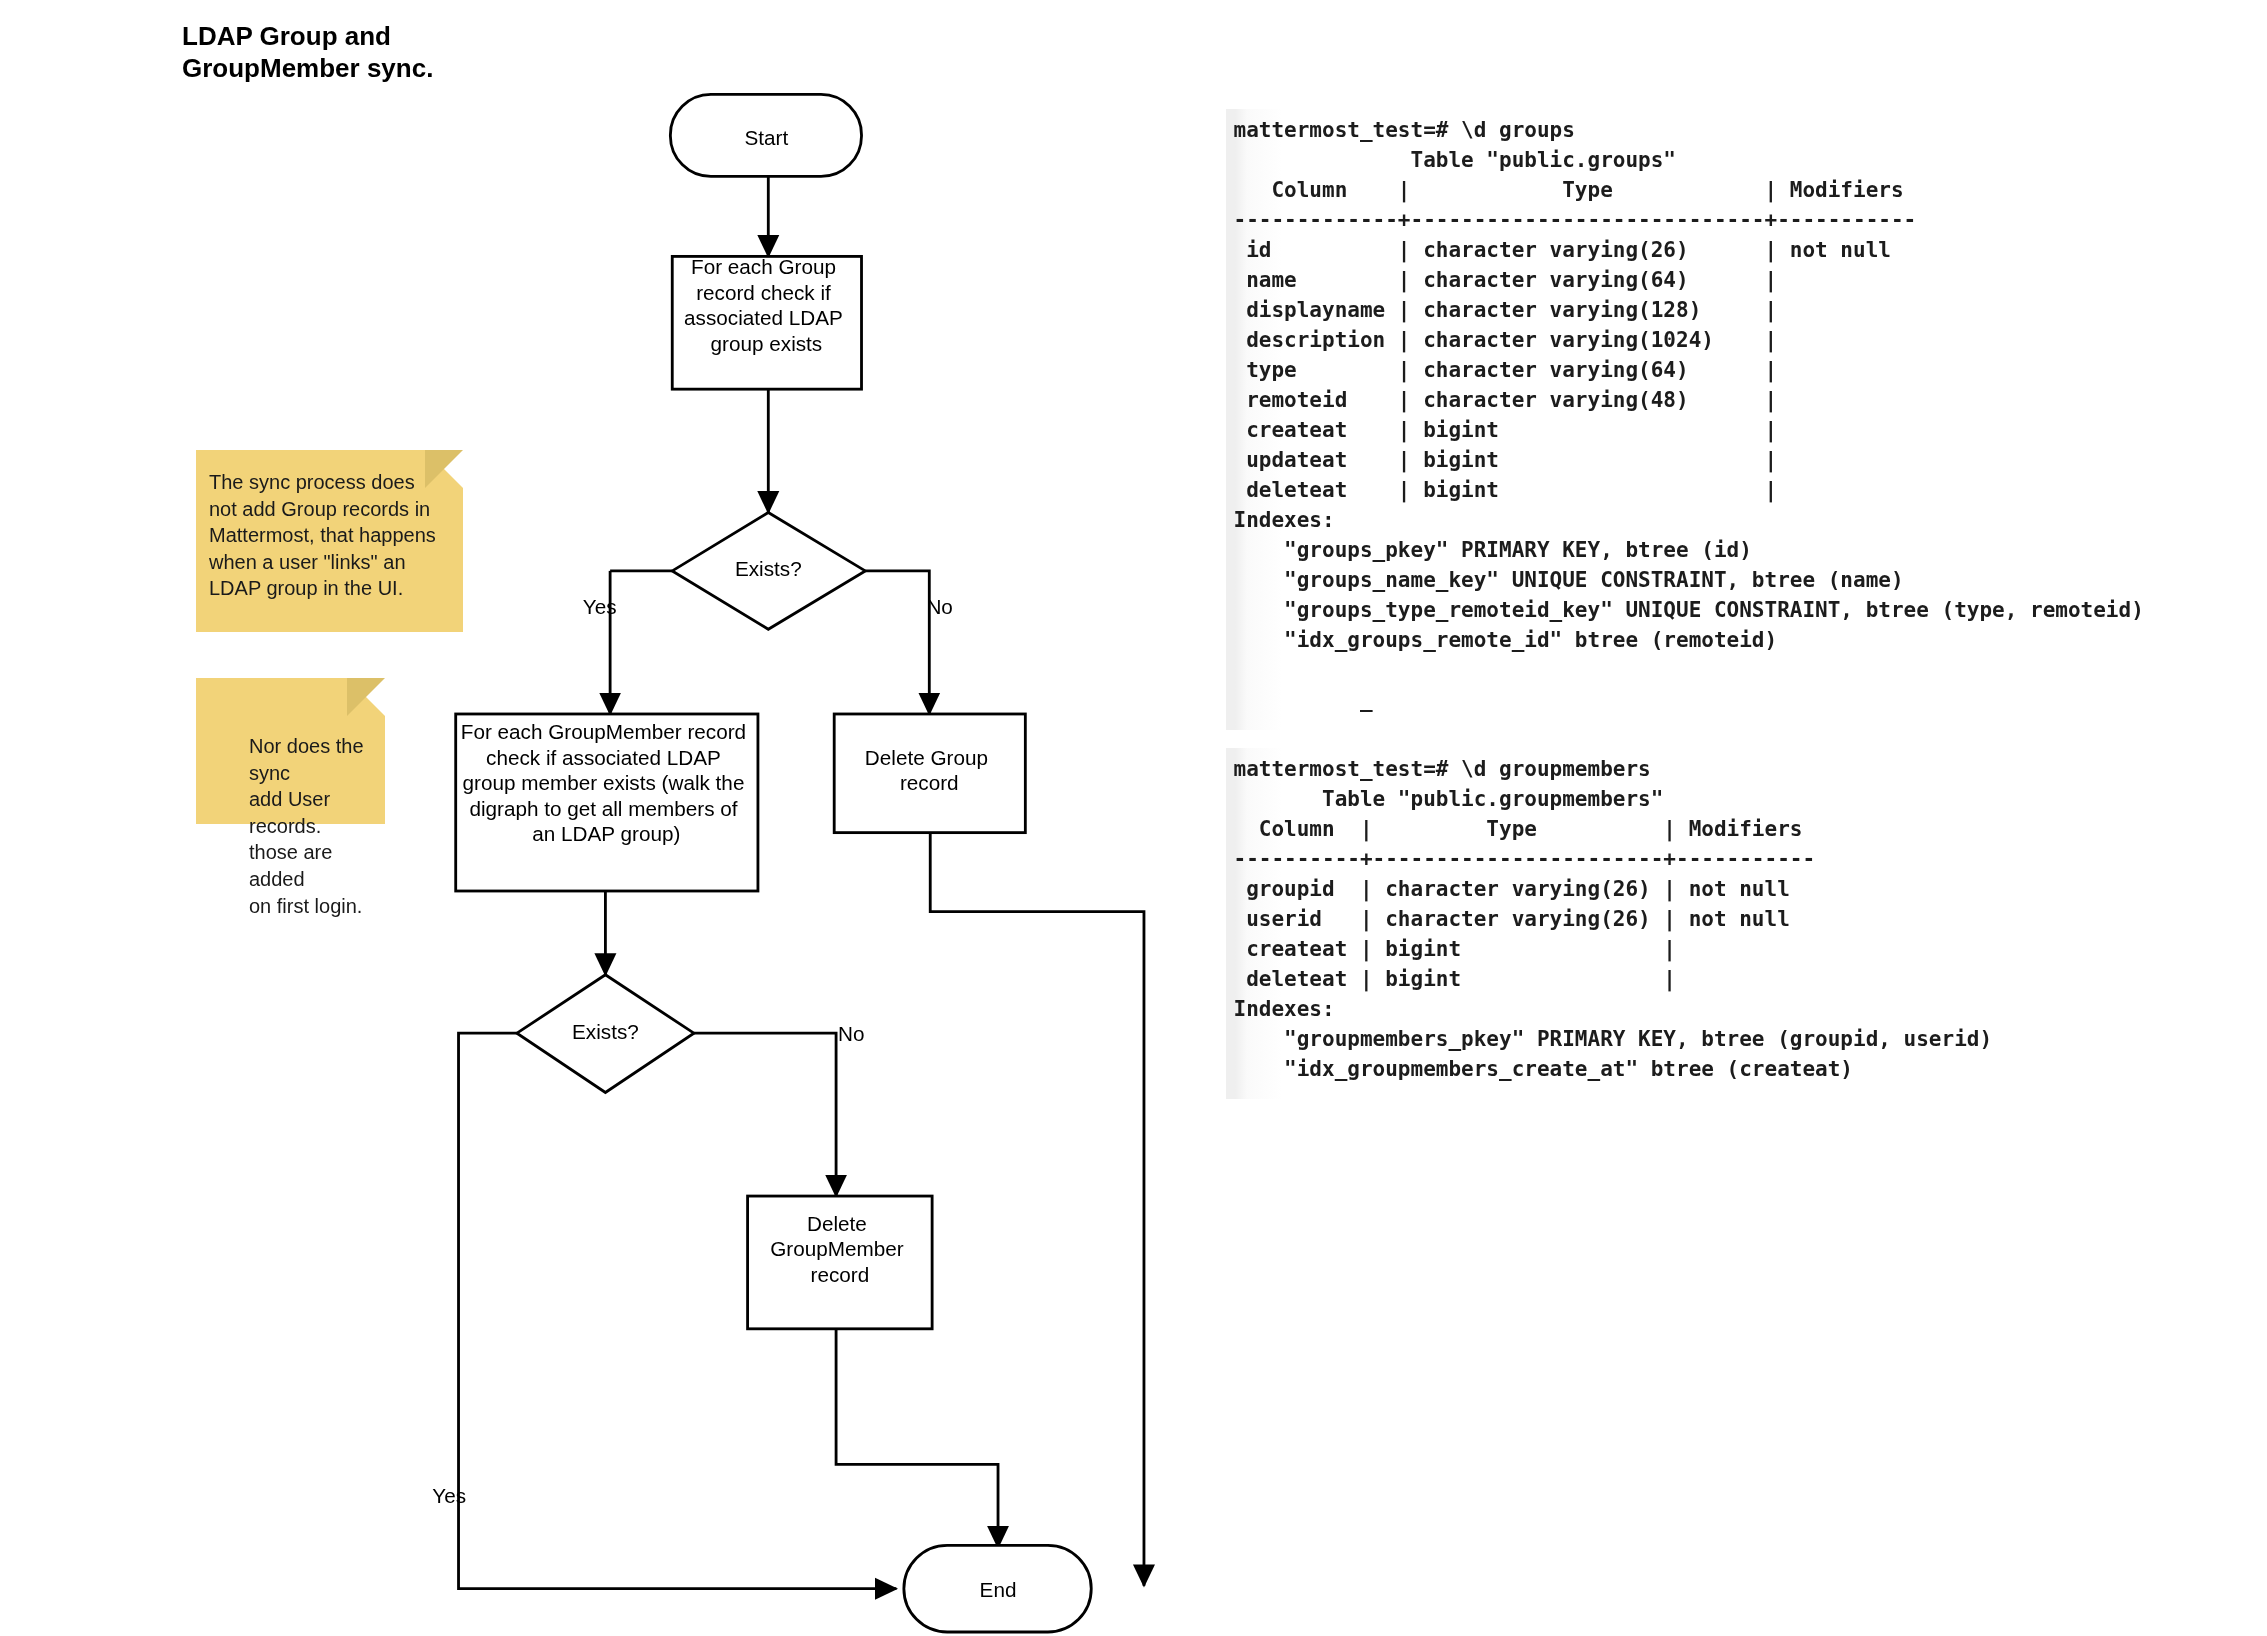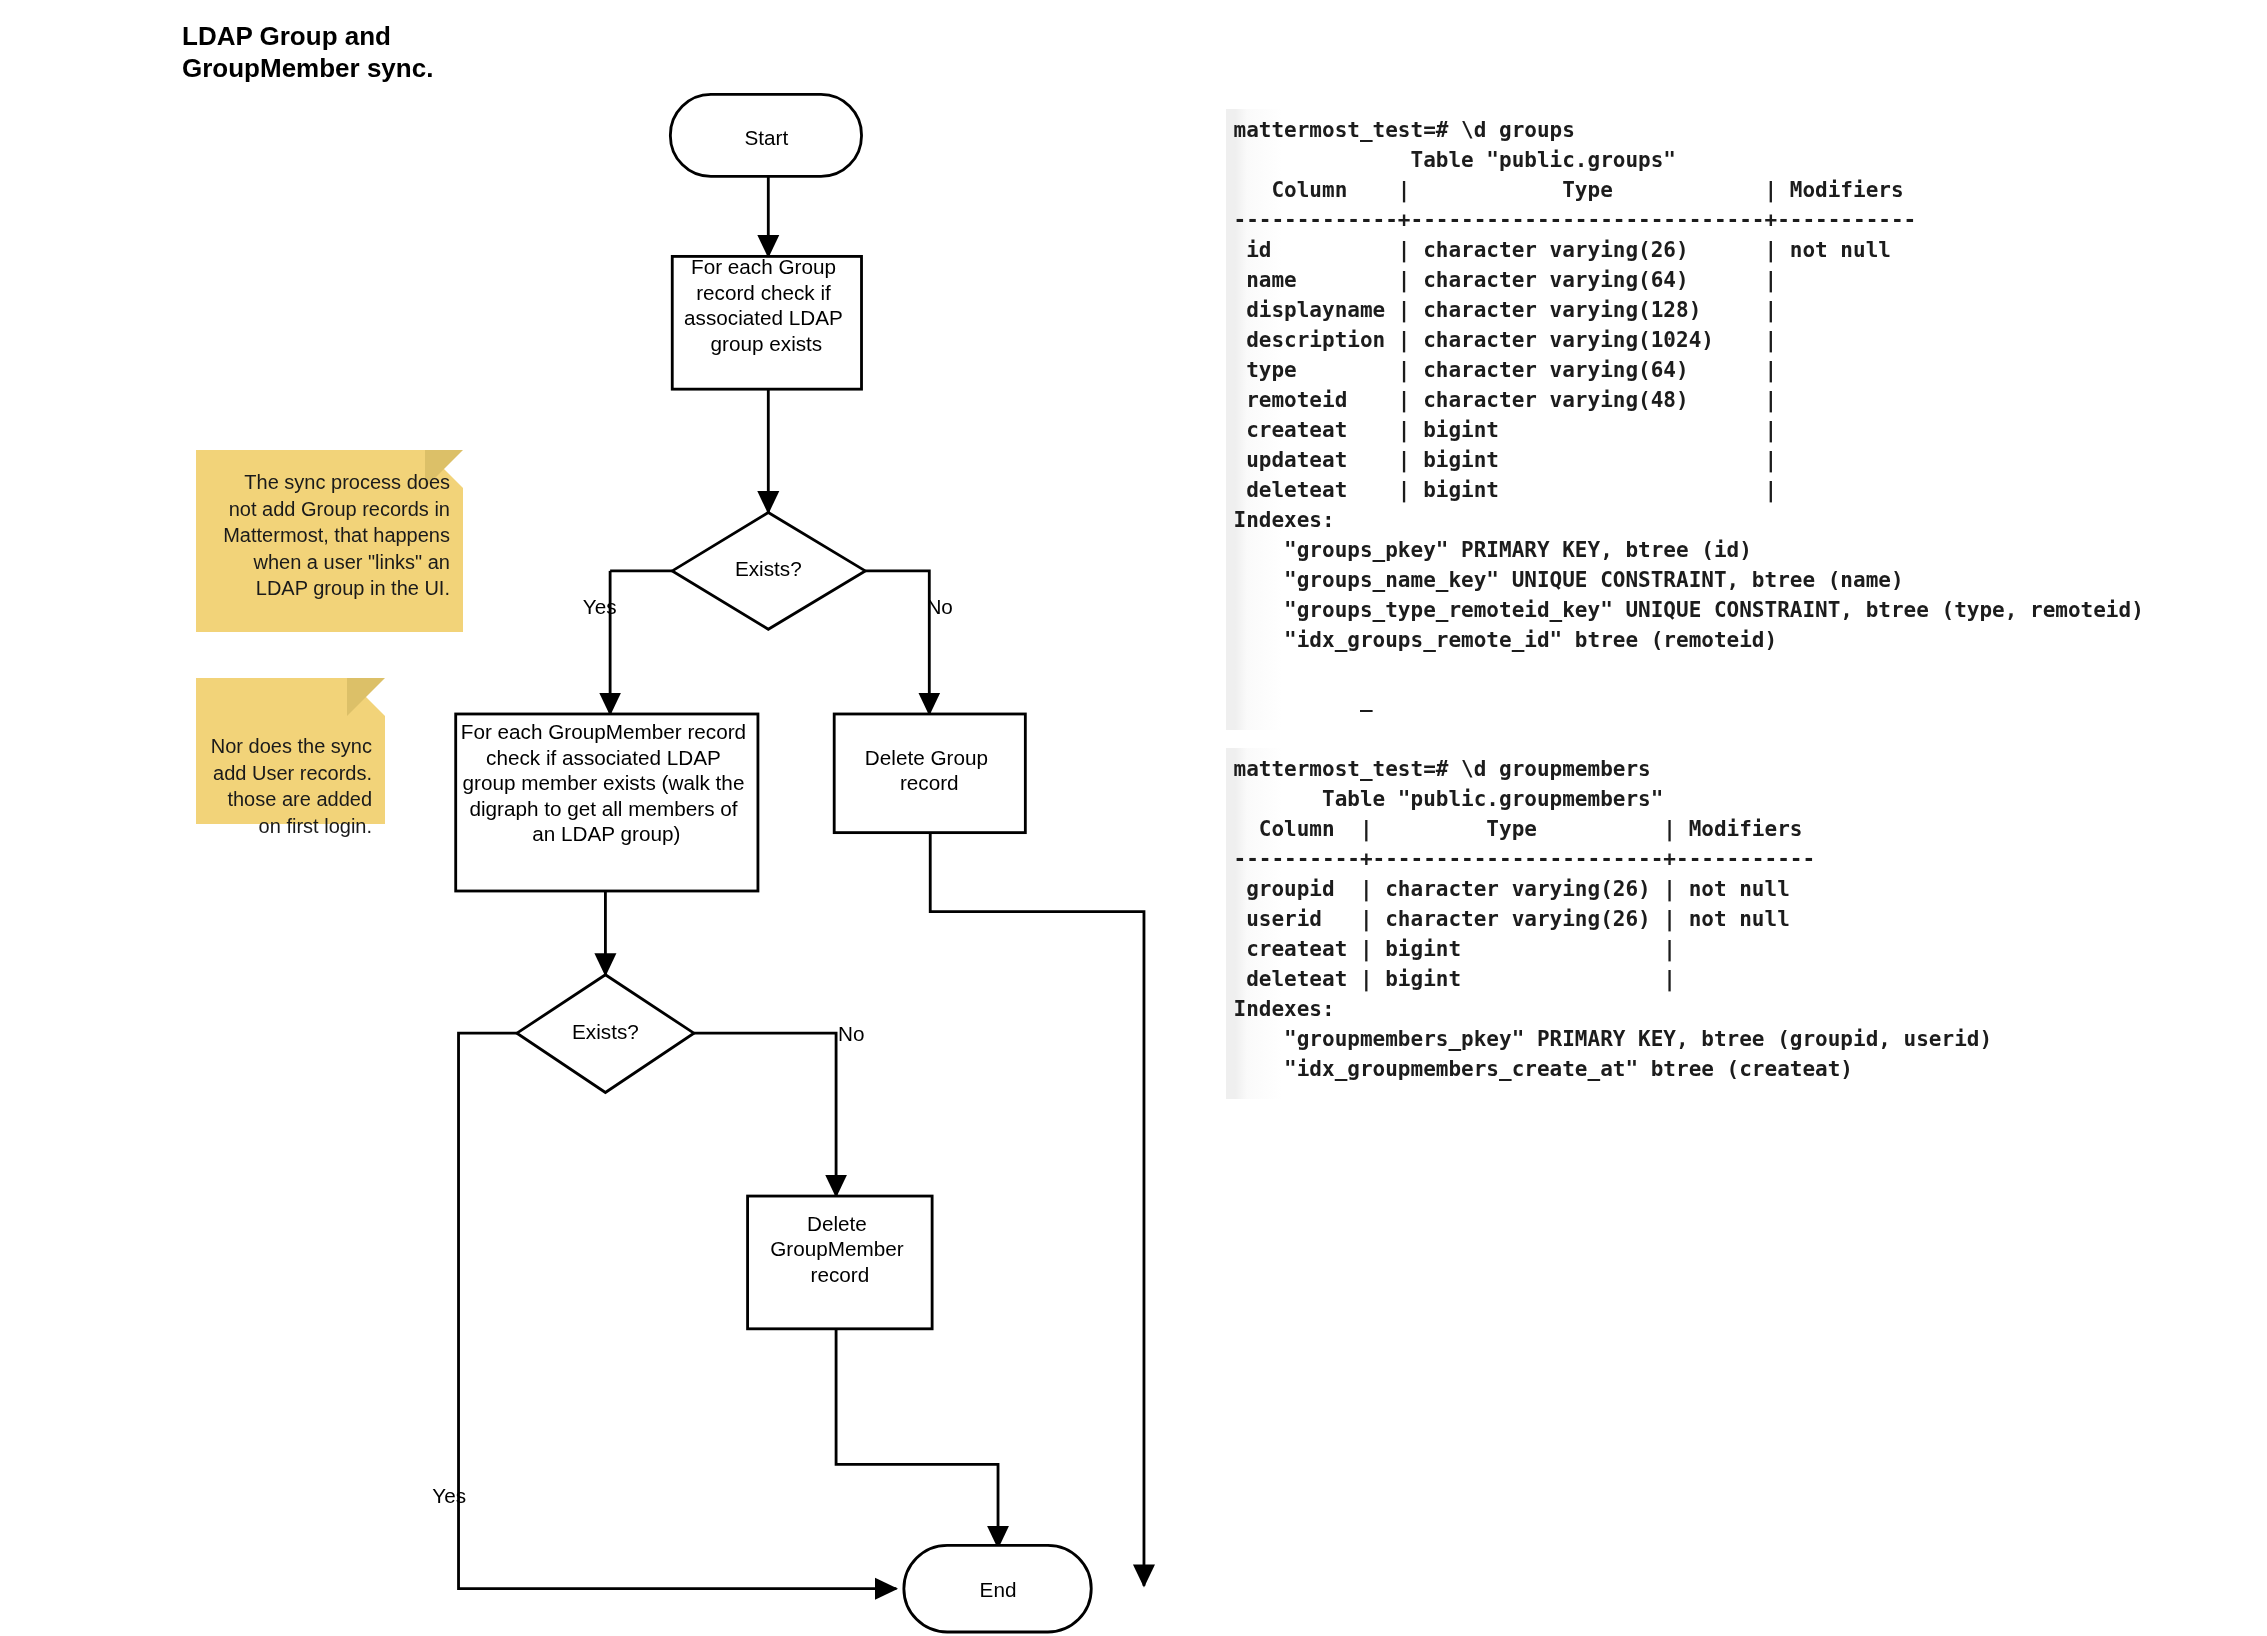--- a/index.html
+++ b/index.html
@@ -57,21 +57,21 @@
     fill: #000000;
   }
 
   
   .sticky-note {
     position: absolute;
     box-sizing: border-box;
     color: #1a1a1a;
     font-size: 20px;
     line-height: 1.33;
-    text-align: right;
+    text-align: left;
     display: flex;
     align-items: flex-start;
     justify-content: center;
   }
   .sticky-body {
     position: absolute;
     inset: 0;
     background: #F2D379;
   }
   .sticky-fold {
@@ -180,21 +180,21 @@
 <div class="sticky-note" style="left:196px; top:450px; width:267px; height:182px;">
   <div class="sticky-body" style="clip-path: polygon(0 0, calc(100% - 38px) 0, 100% 38px, 100% 100%, 0 100%);"></div>
   <div class="sticky-fold" style="border-left:38px solid #DCC068; border-bottom:38px solid transparent;"></div>
   <div class="sticky-text">The sync process does
 not add Group records in
 Mattermost, that happens
 when a user "links" an
 LDAP group in the UI.</div>
 </div>
 
-<div class="sticky-note" style="left:196px; top:678px; width:189px; height:146px;">
+<div class="sticky-note" style="left:196px; top:678px; width:189px; height:146px;padding-left:40px;">
   <div class="sticky-body" style="clip-path: polygon(0 0, calc(100% - 38px) 0, 100% 38px, 100% 100%, 0 100%);"></div>
   <div class="sticky-fold" style="border-left:38px solid #DCC068; border-bottom:38px solid transparent;"></div>
   <div class="sticky-text" style="padding-top:55px;">Nor does the sync
 add User records.
 those are added
 on first login.</div>
 </div>
 
 <div class="terminal-block" id="terminal-groups" style="left:1226px; top:109px; width:989px;"><span class="terminal-line">mattermost_test=# \d groups</span><span class="terminal-line">              Table "public.groups"</span><span class="terminal-line">   Column    |            Type            | Modifiers</span><span class="terminal-line">-------------+----------------------------+-----------</span><span class="terminal-line"> id          | character varying(26)      | not null</span><span class="terminal-line"> name        | character varying(64)      |</span><span class="terminal-line"> displayname | character varying(128)     |</span><span class="terminal-line"> description | character varying(1024)    |</span><span class="terminal-line"> type        | character varying(64)      |</span><span class="terminal-line"> remoteid    | character varying(48)      |</span><span class="terminal-line"> createat    | bigint                     |</span><span class="terminal-line"> updateat    | bigint                     |</span><span class="terminal-line"> deleteat    | bigint                     |</span><span class="terminal-line">Indexes:</span><span class="terminal-line">    "groups_pkey" PRIMARY KEY, btree (id)</span><span class="terminal-line">    "groups_name_key" UNIQUE CONSTRAINT, btree (name)</span><span class="terminal-line">    "groups_type_remoteid_key" UNIQUE CONSTRAINT, btree (type, remoteid)</span><span class="terminal-line">    "idx_groups_remote_id" btree (remoteid)</span><span class="terminal-line">&nbsp;</span><span class="terminal-line">          _</span></div>
 

